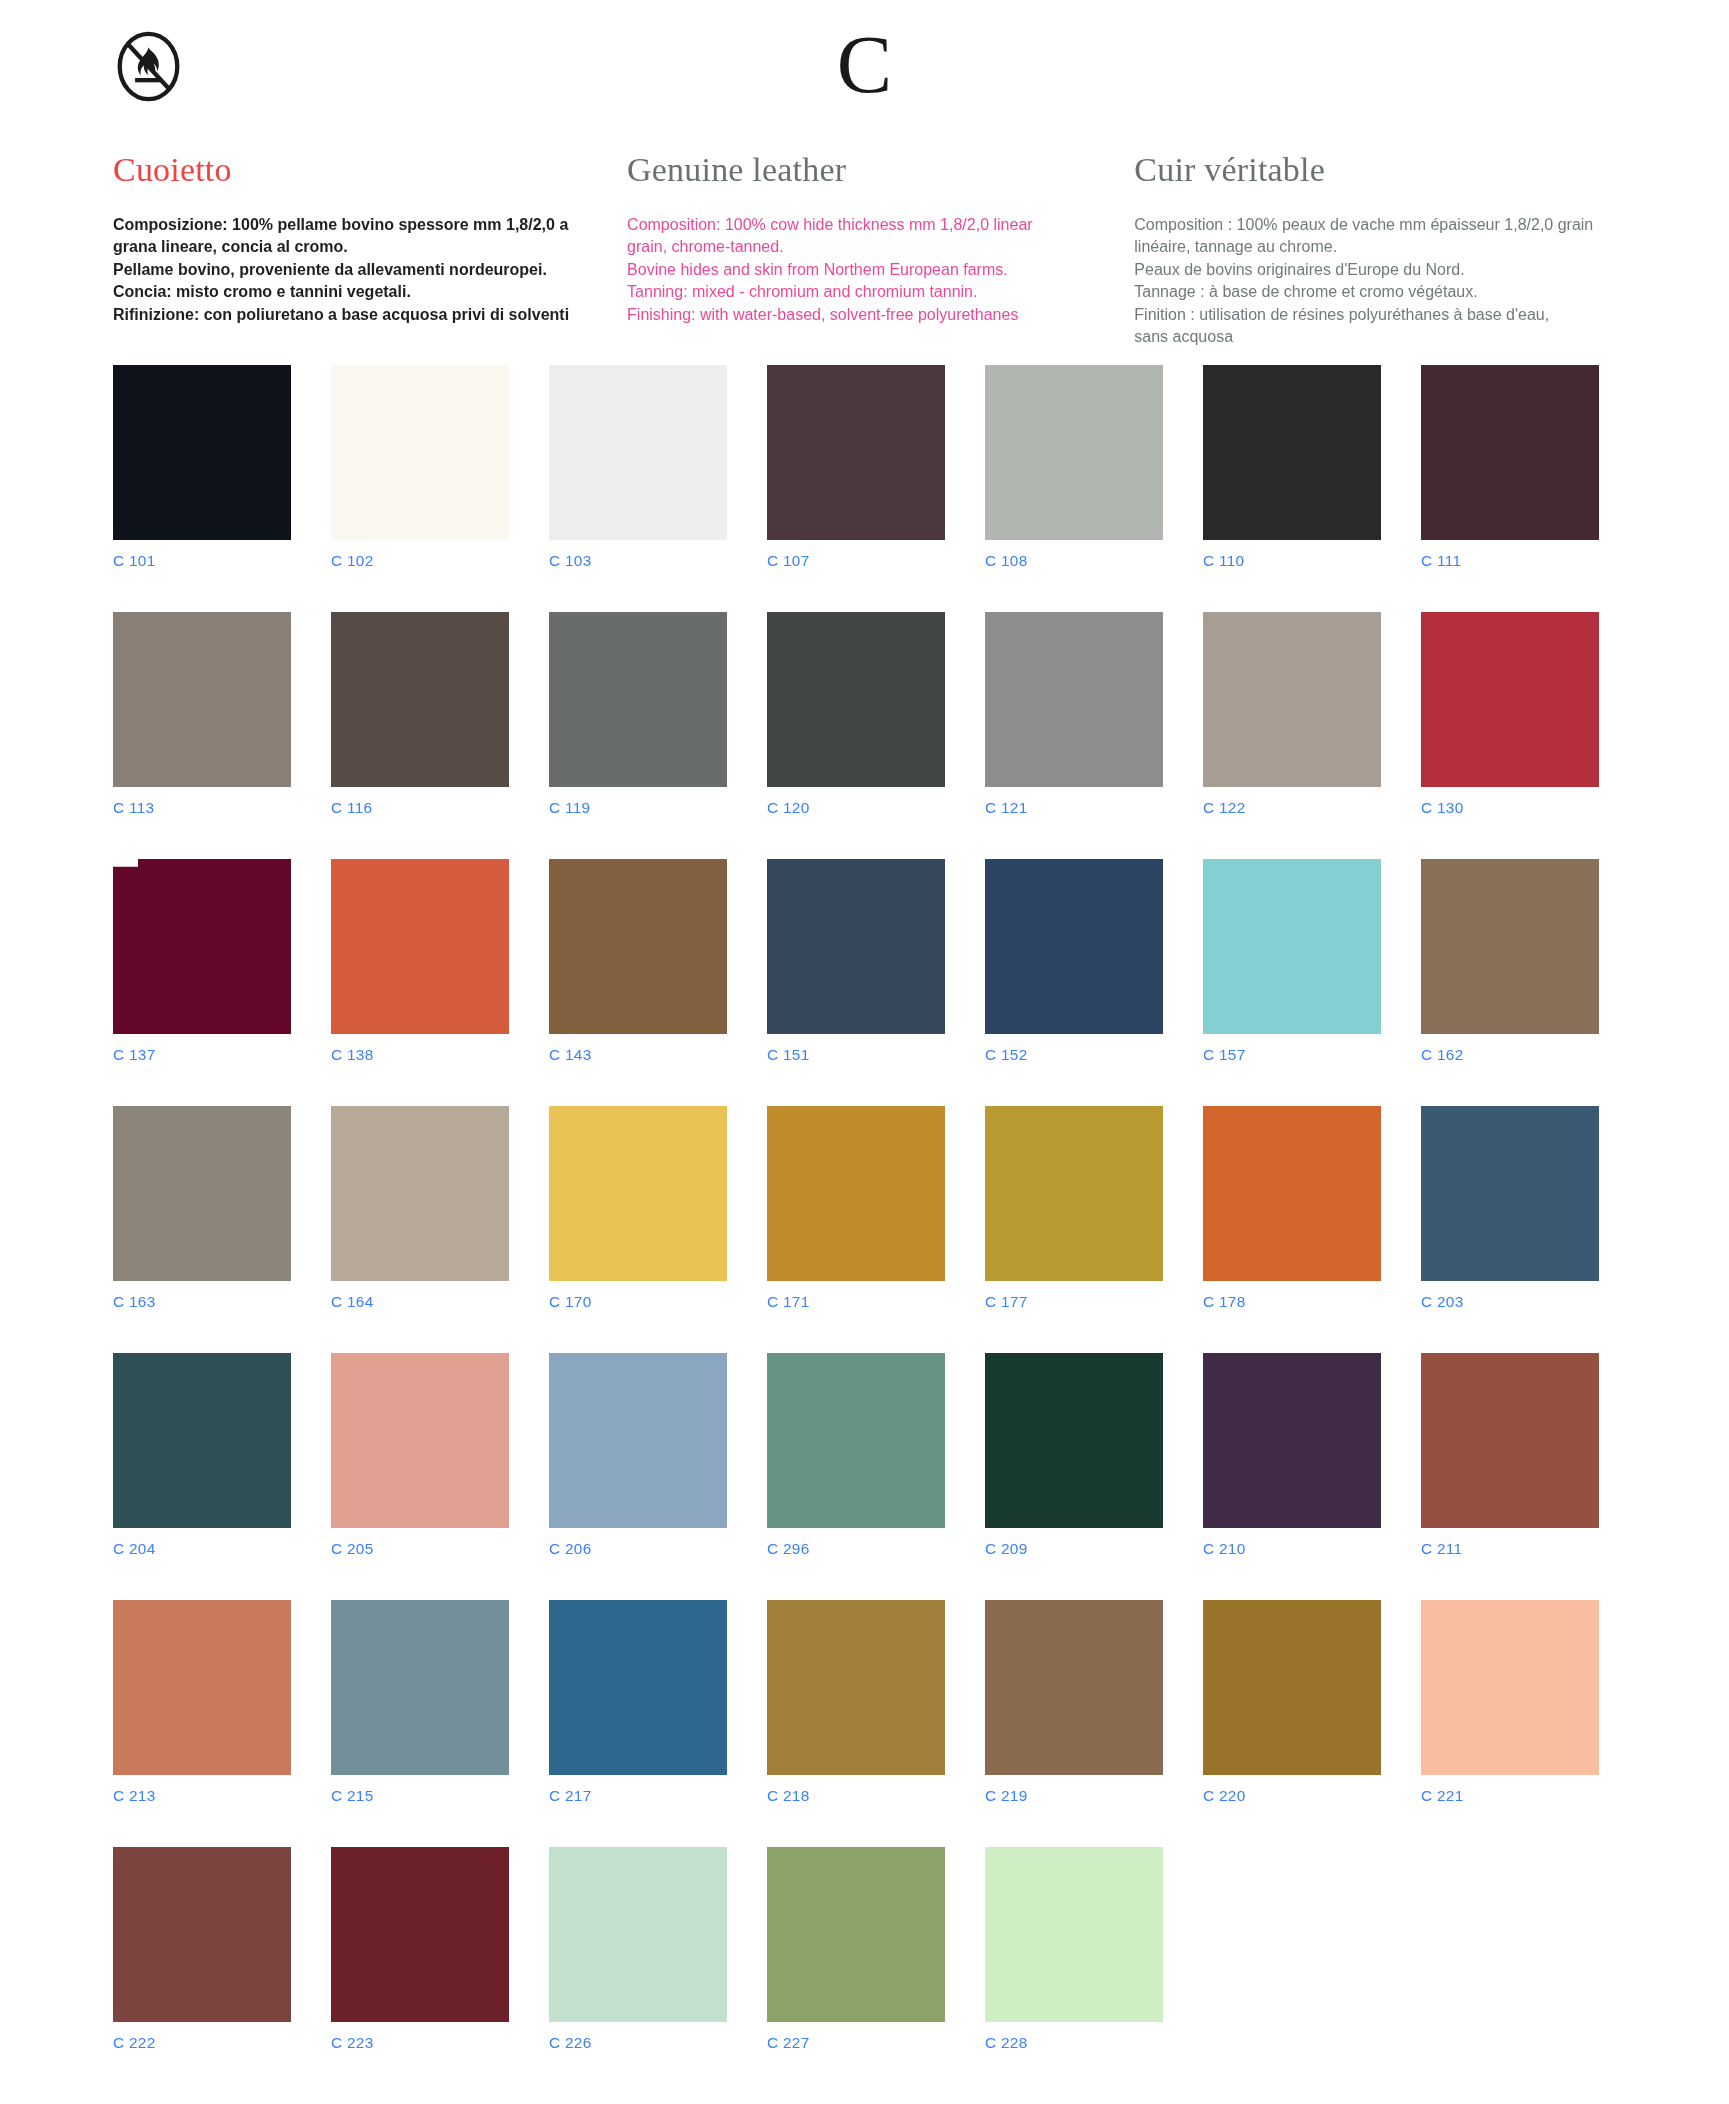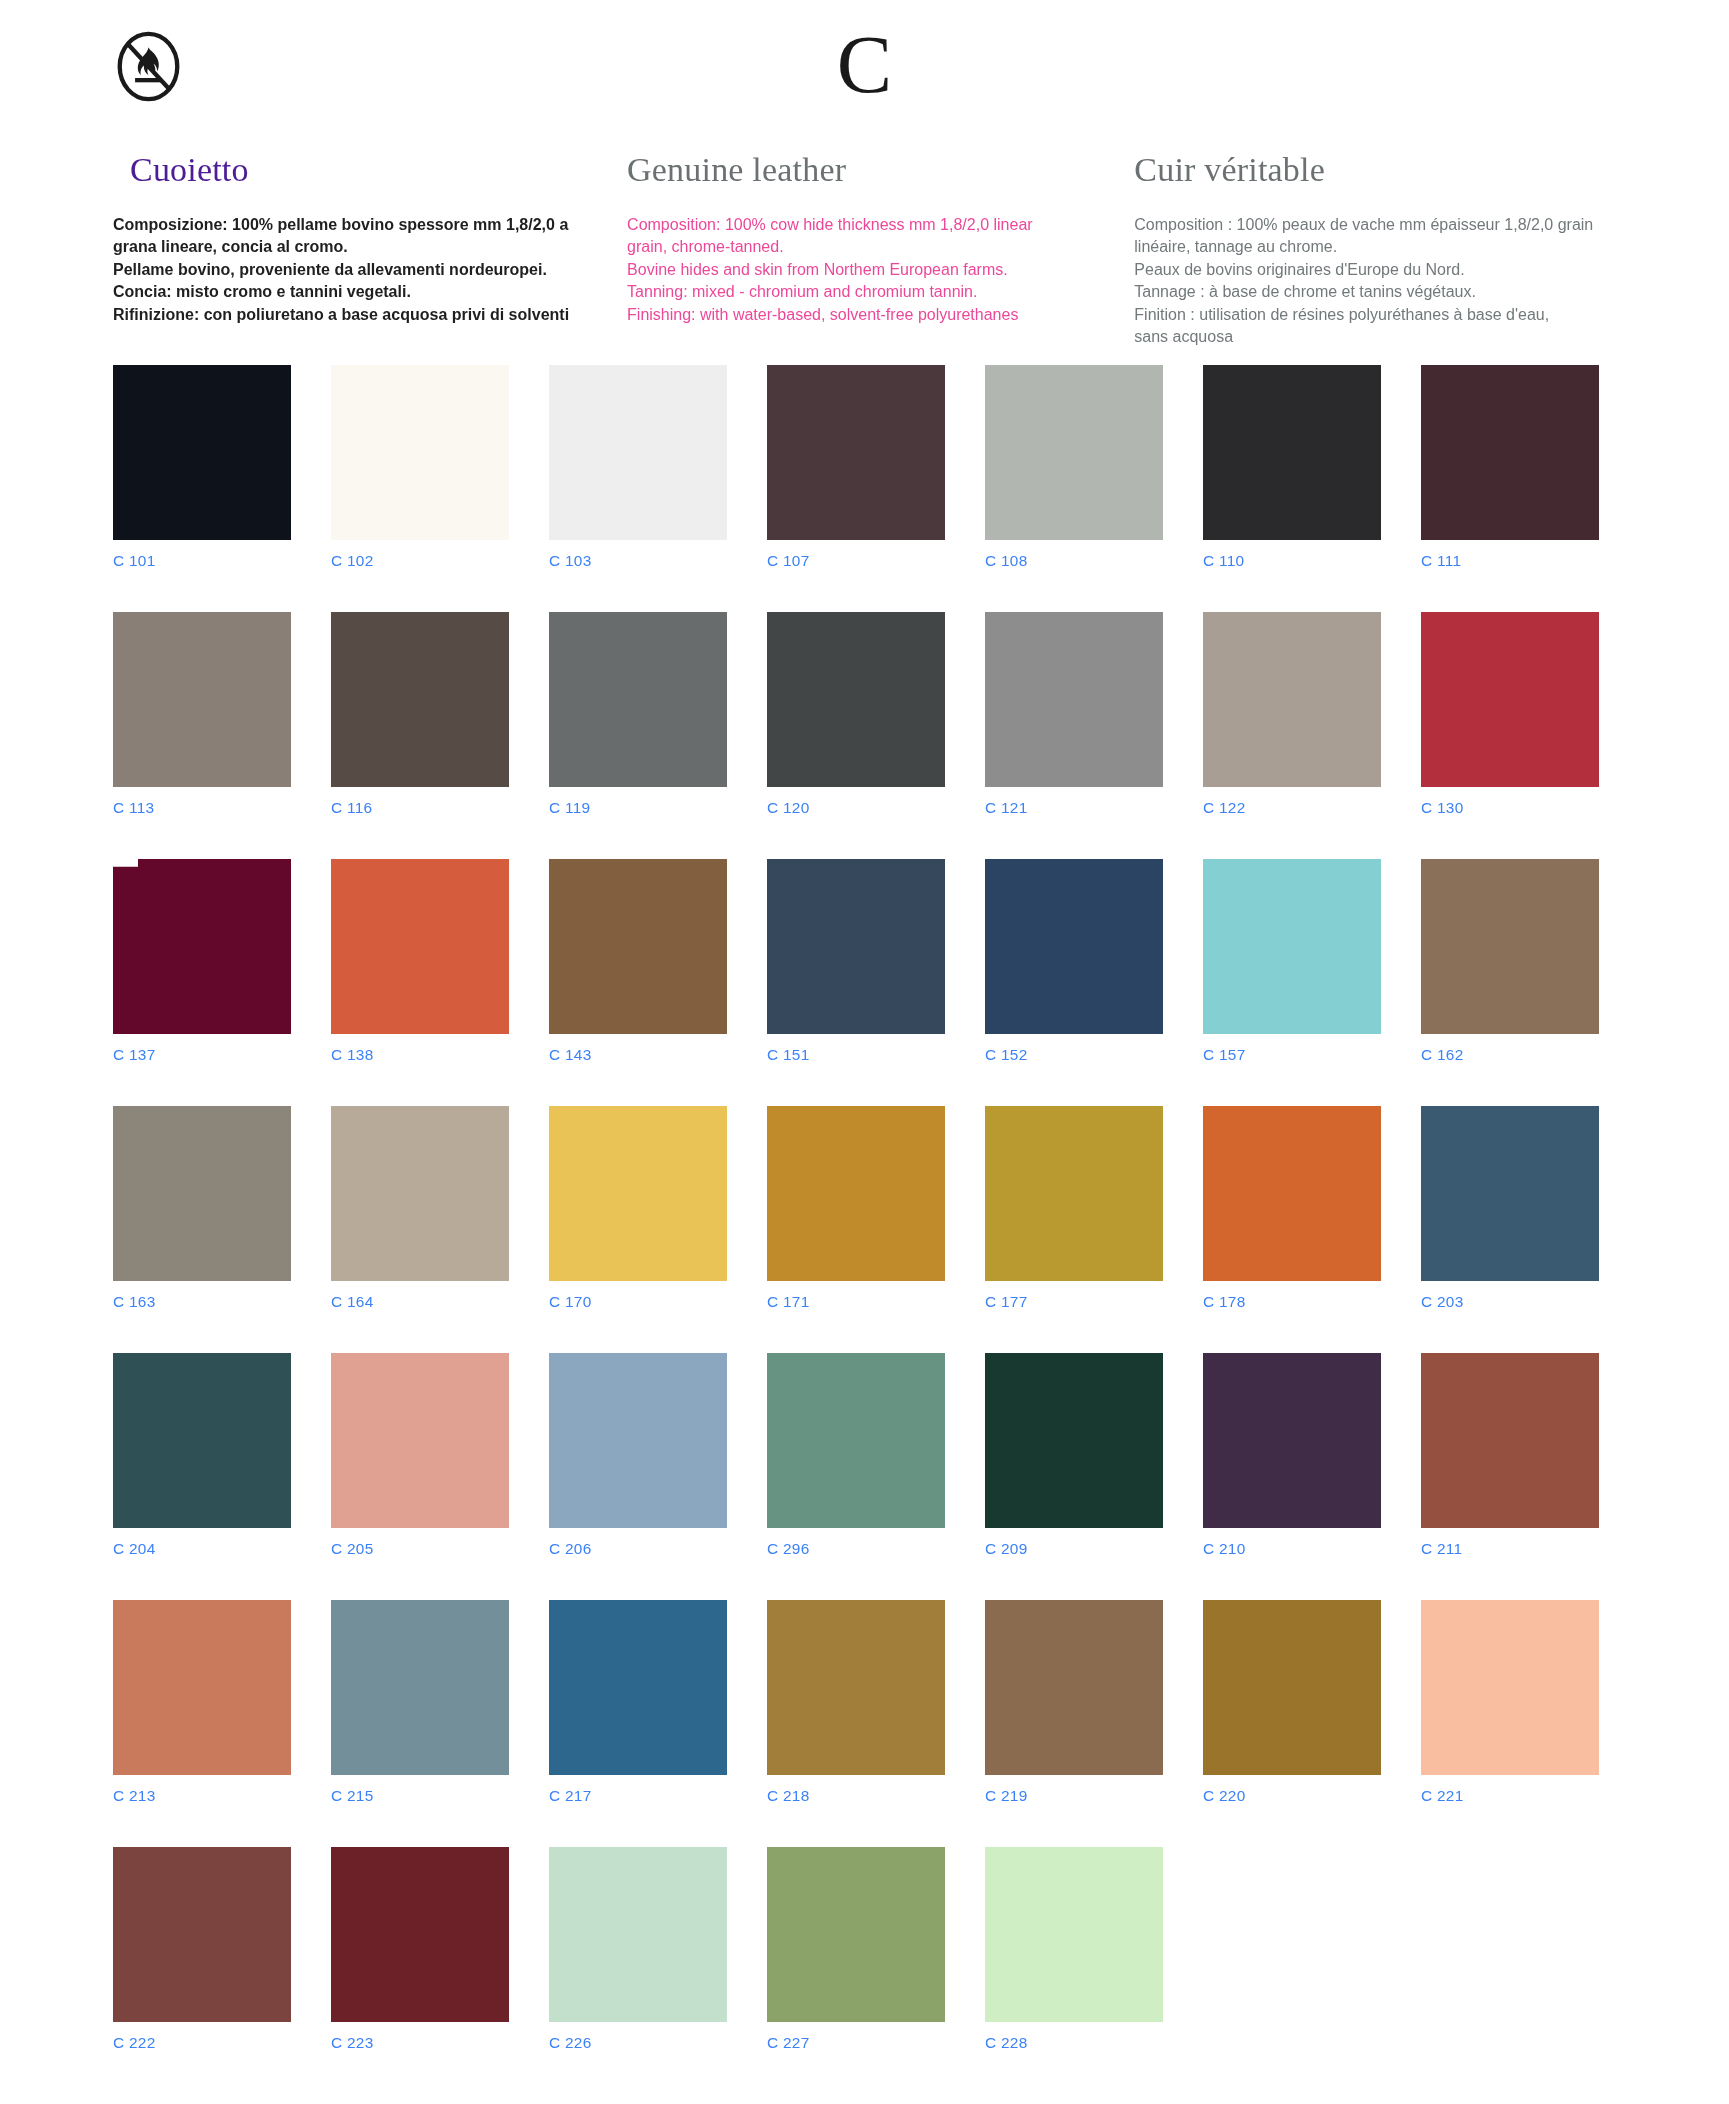--- a/index.html
+++ b/index.html
@@ -70,21 +70,21 @@
   .desc-col.col-fr { width: 509px; padding-right: 0; }
 
   .desc-title {
     font-family: "Liberation Serif", serif;
     font-size: 34px;
     line-height: 1.08;
     font-weight: 400;
     margin: 0 0 25px 0;
     letter-spacing: 0.2px;
   }
-  .desc-title.it { color: #4c1d95; margin-left: 17px; }
+  .desc-title.it { color: #ef4444; }
   .desc-title.en { color: #6b7173; }
   .desc-title.fr { color: #6b7173; }
 
   .desc-body {
     font-size: 16px;
     line-height: 1.41;
     margin: 0;
   }
   .desc-body.it { color: #1f1f1f; font-weight: 700; }
   .desc-body.en { color: #ec4899; font-weight: 400; }
@@ -172,21 +172,21 @@
         <p>Finishing: with water-based, solvent-free polyurethanes</p>
       </div>
     </div>
 
     <div class="desc-col col-fr">
       <h2 class="desc-title fr">Cuir véritable</h2>
       <div class="desc-body fr">
         <p>Composition : 100% peaux de vache mm épaisseur 1,8/2,0 grain</p>
         <p>linéaire, tannage au chrome.</p>
         <p>Peaux de bovins originaires d'Europe du Nord.</p>
-        <p>Tannage : à base de chrome et tanins végétaux.</p>
+        <p>Tannage : à base de chrome et cromo végétaux.</p>
         <p>Finition : utilisation de résines polyuréthanes à base d'eau,</p>
         <p>sans acquosa</p>
       </div>
     </div>
 
   </div>
 
   <div class="swatch-grid" id="swatch-grid">
       <div class="swatch-cell">
         <span class="swatch-chip" style="background-color: rgb(14, 19, 27);"></span>

